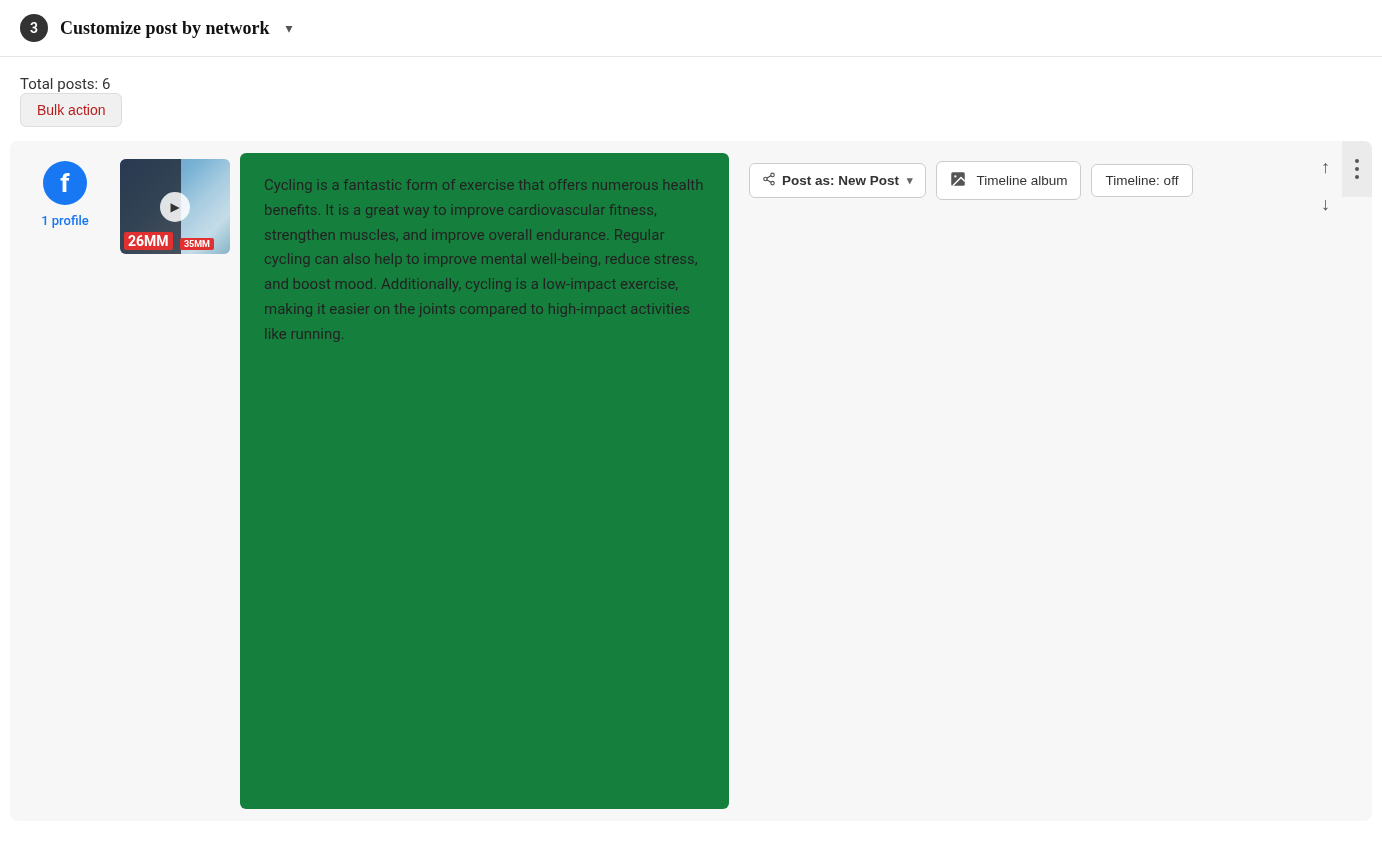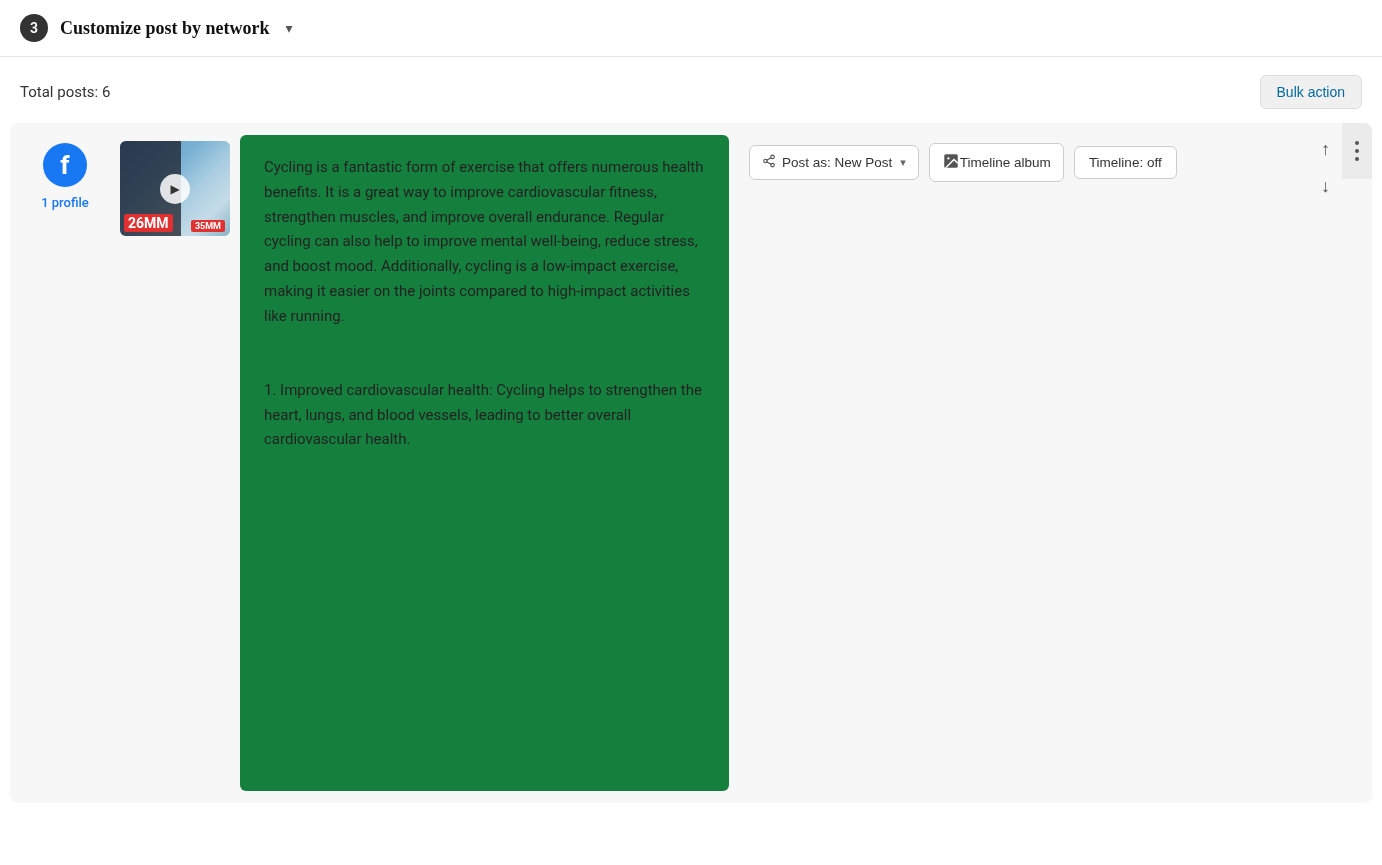--- a/index.html
+++ b/index.html
@@ -47,38 +47,39 @@
     }
 
     .chevron-down {
       font-size: 14px;
       color: #555;
       margin-left: 4px;
     }
 
     .toolbar {
       display: flex;
-      align-items: center;
+      align-items: flex-start;
       justify-content: space-between;
       padding: 18px 20px 14px 20px;
+      flex-direction: column;
     }
 
     .total-posts-label {
       font-size: 15px;
       color: #333;
       font-weight: 400;
     }
 
     .bulk-action-btn {
       background: #f0f0f0;
       border: 1px solid #ddd;
       border-radius: 6px;
       padding: 8px 16px;
       font-size: 14px;
-      color: #0369a1;
+      color: #b91c1c;
       cursor: pointer;
     }
 
     .post-card {
       margin: 0 10px;
       background: #f7f7f7;
       border-radius: 8px;
       display: flex;
       flex-direction: row;
       align-items: stretch;
@@ -172,21 +173,21 @@
       color: #fff;
       font-size: 14px;
       font-weight: 700;
       padding: 1px 4px;
       border-radius: 2px;
     }
 
     .thumbnail-label-35 {
       position: absolute;
       bottom: 4px;
-      right: 5px;
+      right: 16px;
       background: #e03030;
       color: #fff;
       font-size: 9px;
       font-weight: 700;
       padding: 1px 4px;
       border-radius: 2px;
     }
 
     .post-content-section {
       flex: 1;
@@ -223,37 +224,38 @@
       display: flex;
       align-items: center;
       gap: 6px;
       background: #fff;
       border: 1px solid #ccc;
       border-radius: 6px;
       padding: 8px 12px;
       font-size: 13.5px;
       cursor: pointer;
       color: #333;
+      font-weight: bold;
     }
 
     .post-as-btn .share-icon {
       font-size: 14px;
       color: #555;
     }
 
     .post-as-btn .dropdown-arrow {
       font-size: 11px;
       color: #666;
       margin-left: 2px;
     }
 
     .timeline-album-btn {
       display: flex;
       align-items: center;
-      gap: 0;
+      gap: 10px;
       background: #fff;
       border: 1px solid #ccc;
       border-radius: 6px;
       padding: 8px 12px;
       font-size: 13.5px;
       cursor: pointer;
       color: #333;
     }
 
     .recycle-btn {
@@ -361,21 +363,20 @@
         <span class="thumbnail-label-35">35MM</span>
       </div>
     </div>
   </div>
 
   <div class="post-content-section">
     <div class="post-text">
       <p>Cycling is a fantastic form of exercise that offers numerous health benefits. It is a great way to improve cardiovascular fitness, strengthen muscles, and improve overall endurance. Regular cycling can also help to improve mental well-being, reduce stress, and boost mood. Additionally, cycling is a low-impact exercise, making it easier on the joints compared to high-impact activities like running.</p>
       <br>
       <br>
-      <p>1. Improved cardiovascular health: Cycling helps to strengthen the heart, lungs, and blood vessels, leading to better overall cardiovascular health.</p>
       <br>
     </div>
   </div>
 
   <div class="post-actions-section">
     <div class="action-buttons-row">
 
       <button class="post-as-btn">
         <span class="share-icon">
           <svg width="14" height="14" viewBox="0 0 24 24" fill="none" stroke="#555" stroke-width="2" stroke-linecap="round" stroke-linejoin="round">

